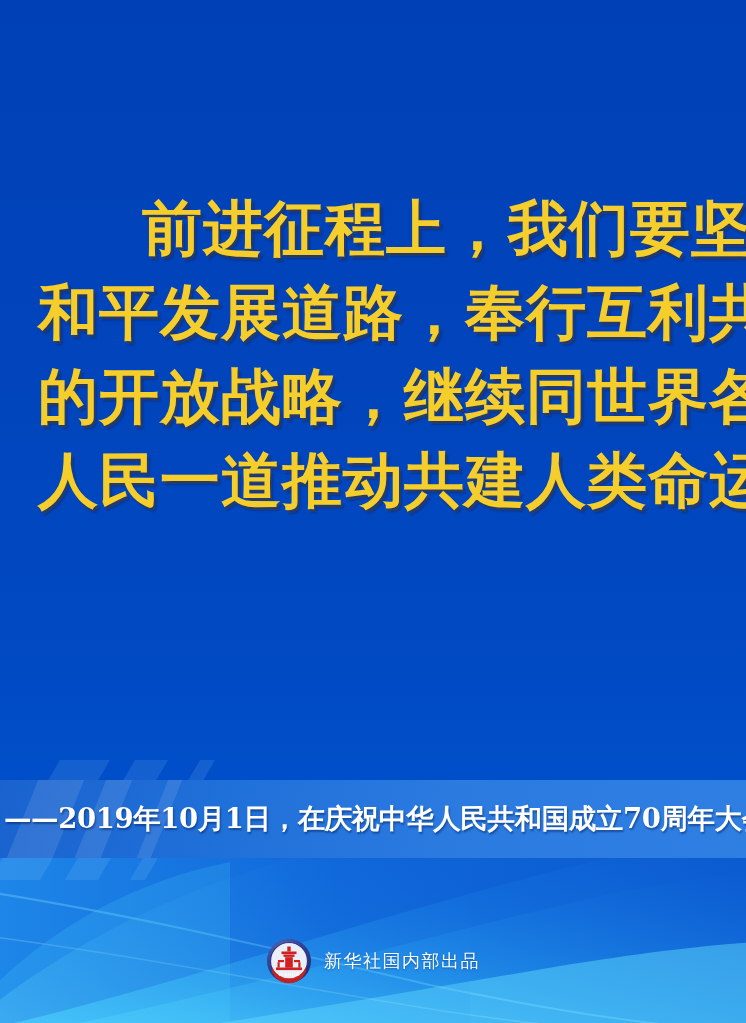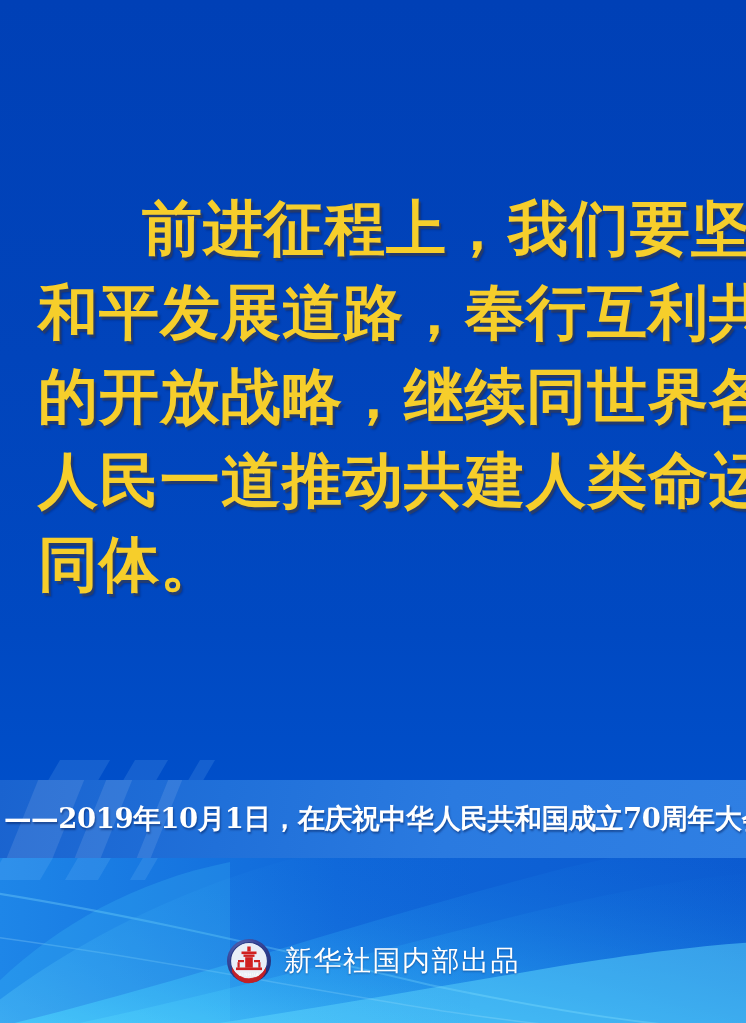--- a/index.html
+++ b/index.html
@@ -109,21 +109,21 @@
     gap: 12px;
   }
   .logo-badge {
     position: relative;
     width: 46px;
     height: 46px;
     flex: 0 0 auto;
   }
   .credit-text {
     font-family: "DejaVu Sans", "Liberation Sans", sans-serif;
-    font-size: 28px;
+    font-size: 18px;
     font-weight: 500;
     color: #ffffff;
     letter-spacing: 1.5px;
     white-space: nowrap;
     text-shadow: 0 1px 2px rgba(0, 20, 70, 0.4);
   }
 </style>
 </head>
 <body>
 
@@ -173,21 +173,20 @@
       <polygon points="135,760 168,760 98,880 65,880" fill="#9fd8ff"></polygon>
       <polygon points="200,760 215,760 145,880 130,880" fill="#9fd8ff"></polygon>
     </g>
   </svg>
 
   <div class="quote-block">
     <div class="quote-line indent">前进征程上，我们要坚持</div>
     <div class="quote-line">和平发展道路，奉行互利共赢</div>
     <div class="quote-line">的开放战略，继续同世界各国</div>
     <div class="quote-line">人民一道推动共建人类命运共</div>
-    <div class="quote-line">同体。</div>
   </div>
 
   <div class="attrib-band">
     <div class="streak" style="left:20px;"></div>
     <div class="streak" style="left:88px;width:26px;"></div>
     <div class="streak" style="left:150px;width:14px;"></div>
   </div>
   <div class="attrib-text">——2019年10月1日，在庆祝中华人民共和国成立70周年大会上的讲话</div>
 
   <div class="footer"></div>

